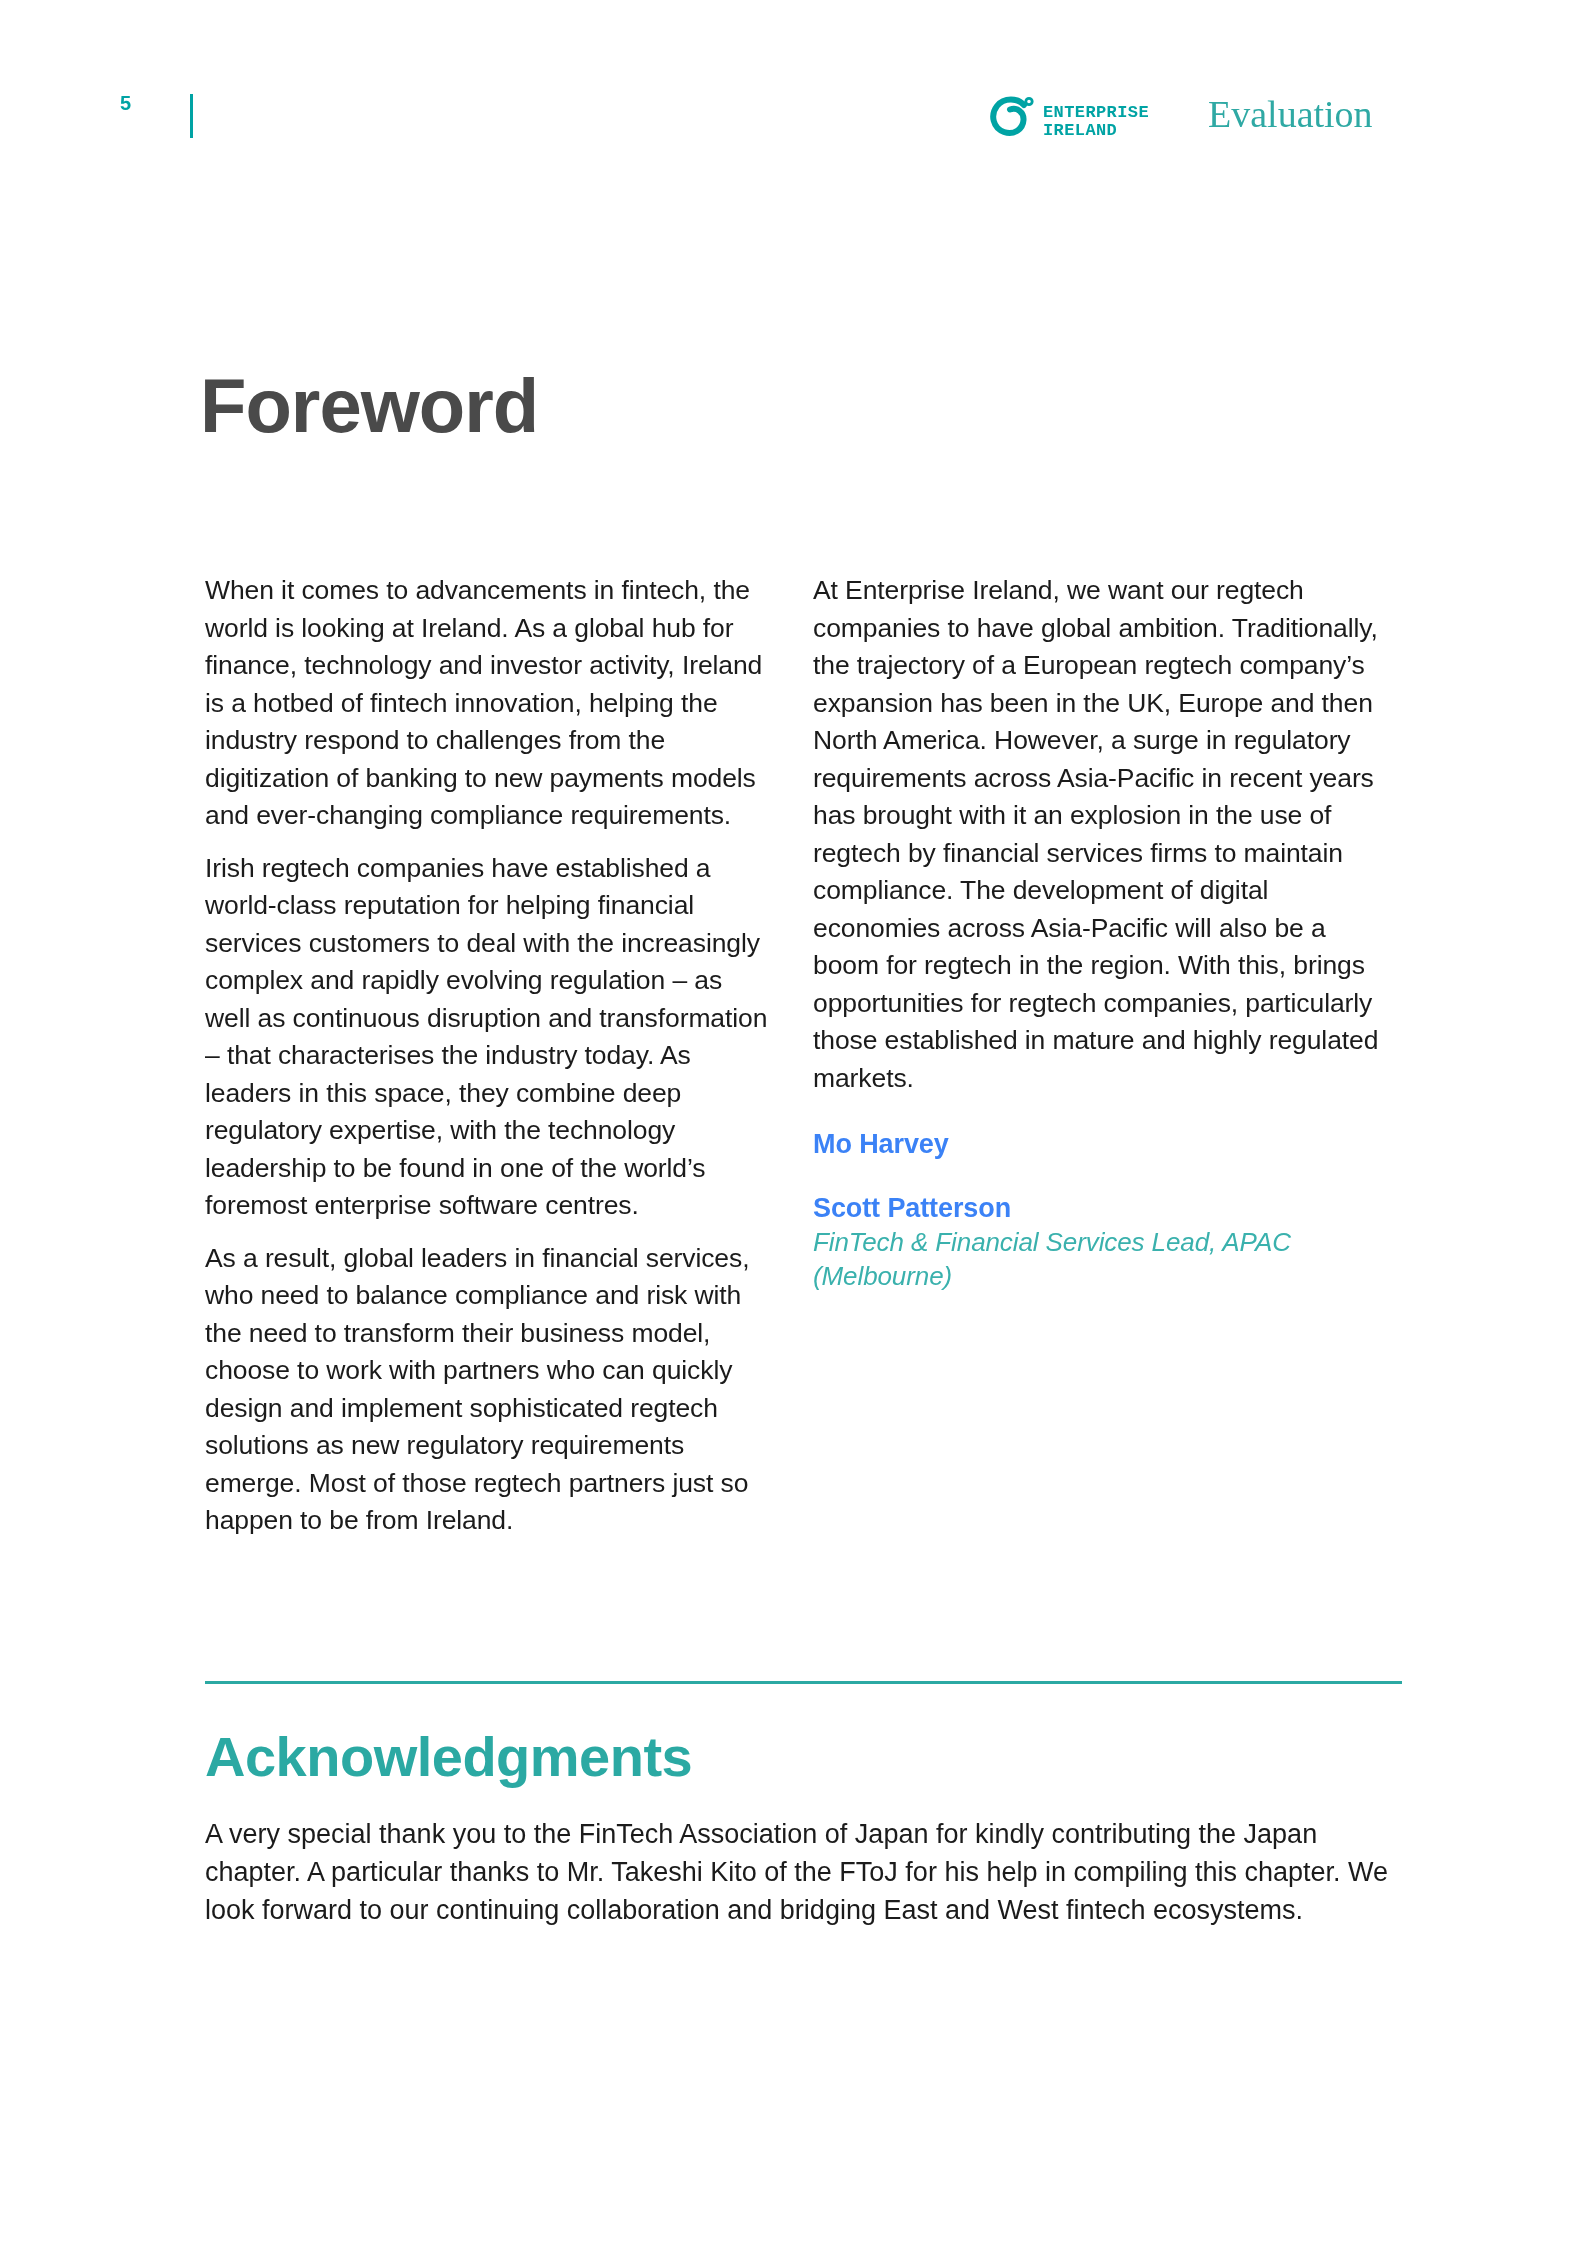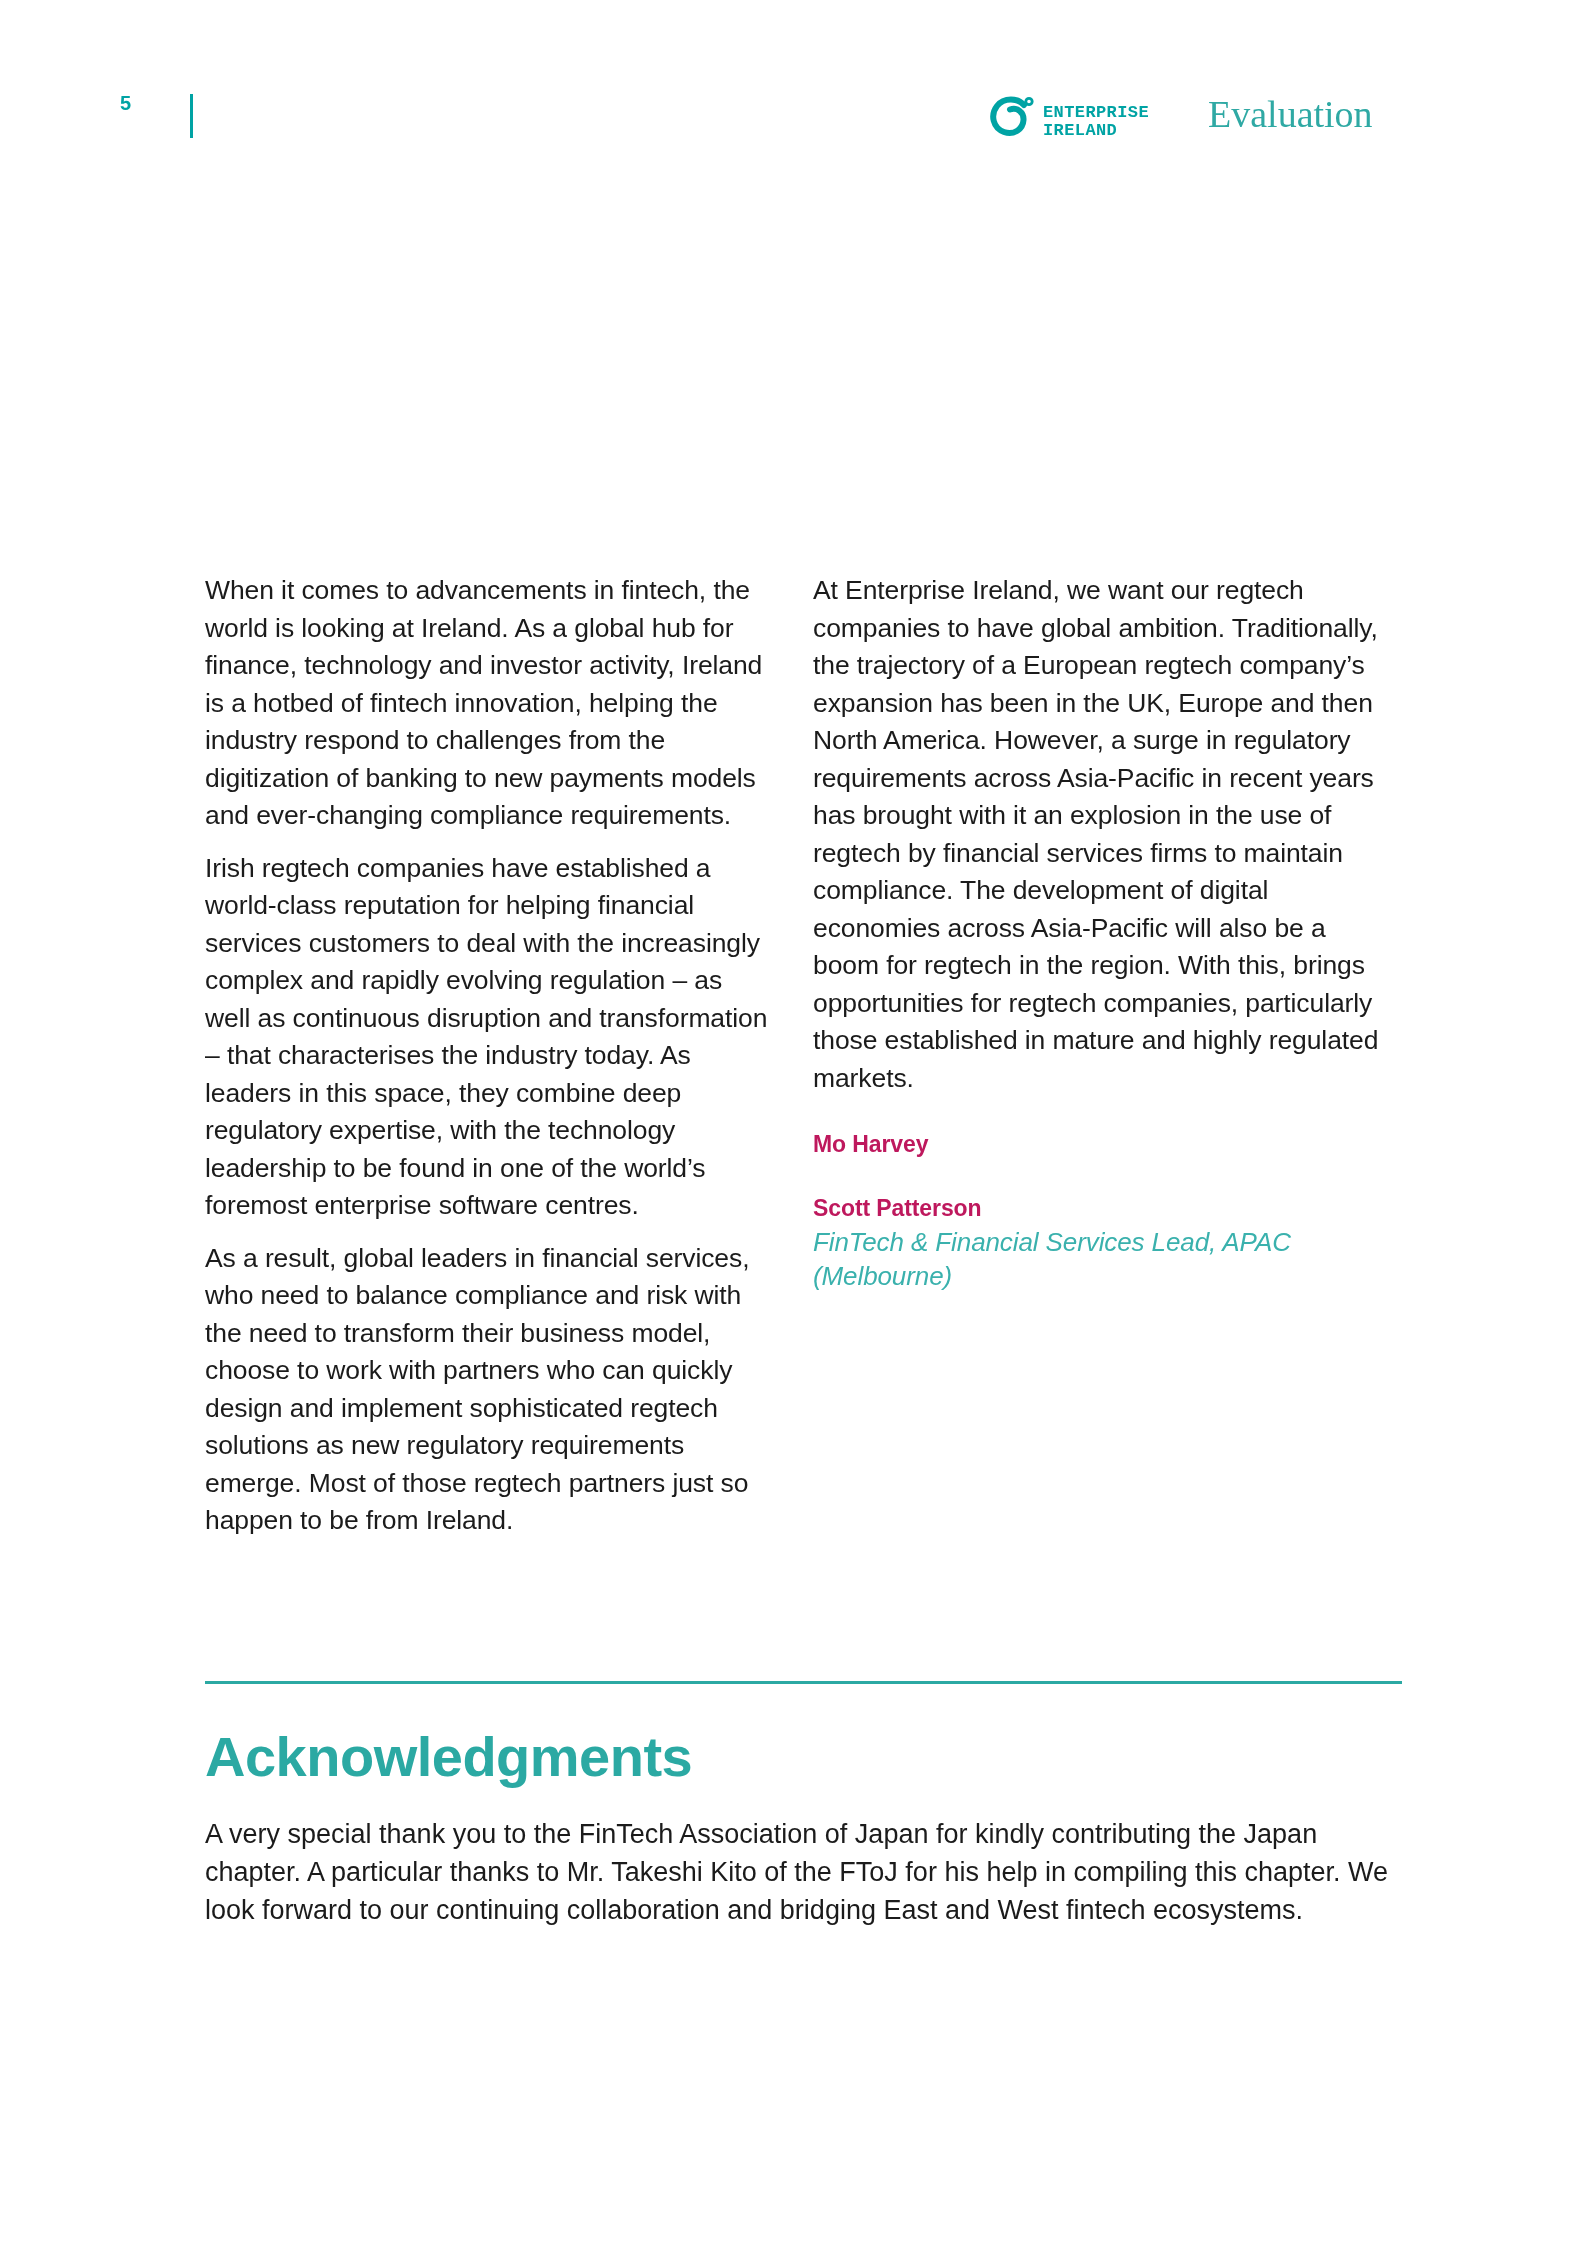--- a/index.html
+++ b/index.html
@@ -52,21 +52,21 @@
   }
   .col-left{width:568px;margin-right:40px;}
   .col-right{width:585px;}
   .body-text{
     font-size:26.5px;line-height:37.5px;color:#1b1b1b;
     letter-spacing:-0.1px;
   }
   .body-text p{margin:0 0 15px 0;}
   .author-block{margin-top:30px;margin-bottom:26px;}
   .author-name{
-    font-size:23px;font-weight:bold;color:#be185d;line-height:34px;
+    font-size:27px;font-weight:bold;color:#3b82f6;line-height:34px;
   }
   .author-title{
     font-size:26px;font-style:italic;color:#3ab1ad;line-height:34px;
   }
   
   .ack-section{
     position:absolute;left:205px;top:1681px;width:1197px;
   }
   .ack-divider{height:3px;background:#2ba9a3;width:100%;}
   .ack-heading{
@@ -94,20 +94,21 @@
       <circle cx="41" cy="7.5" r="3.2" fill="none" stroke="#00a3a4" stroke-width="2.8"></circle>
     </svg>
     <div class="ei-text">
       <div>ENTERPRISE</div>
       <div>IRELAND</div>
     </div>
   </div>
 
   <div class="kapronasia">Evaluation</div>
 
+  <h1 class="foreword-heading" style="margin:0;">Foreword</h1>
 
   <div class="columns">
     <div class="col-left body-text">
       <p>When it comes to advancements in fintech, the world is looking at Ireland. As a global hub for finance, technology and investor activity, Ireland is a hotbed of fintech innovation, helping the industry respond to challenges from the digitization of banking to new payments models and ever-changing compliance requirements.</p>
       <p>Irish regtech companies have established a world-class reputation for helping financial services customers to deal with the increasingly complex and rapidly evolving regulation – as well as continuous disruption and transformation – that characterises the industry today. As leaders in this space, they combine deep regulatory expertise, with the technology leadership to be found in one of the world’s foremost enterprise software centres.</p>
       <p>As a result, global leaders in financial services, who need to balance compliance and risk with the need to transform their business model, choose to work with partners who can quickly design and implement sophisticated regtech solutions as new regulatory requirements emerge. Most of those regtech partners just so happen to be from Ireland.</p>
     </div>
     <div class="col-right body-text">
       <p>At Enterprise Ireland, we want our regtech companies to have global ambition. Traditionally, the trajectory of a European regtech company’s expansion has been in the UK, Europe and then North America. However, a surge in regulatory requirements across Asia-Pacific in recent years has brought with it an explosion in the use of regtech by financial services firms to maintain compliance. The development of digital economies across Asia-Pacific will also be a boom for regtech in the region. With this, brings opportunities for regtech companies, particularly those established in mature and highly regulated markets.</p>
 

